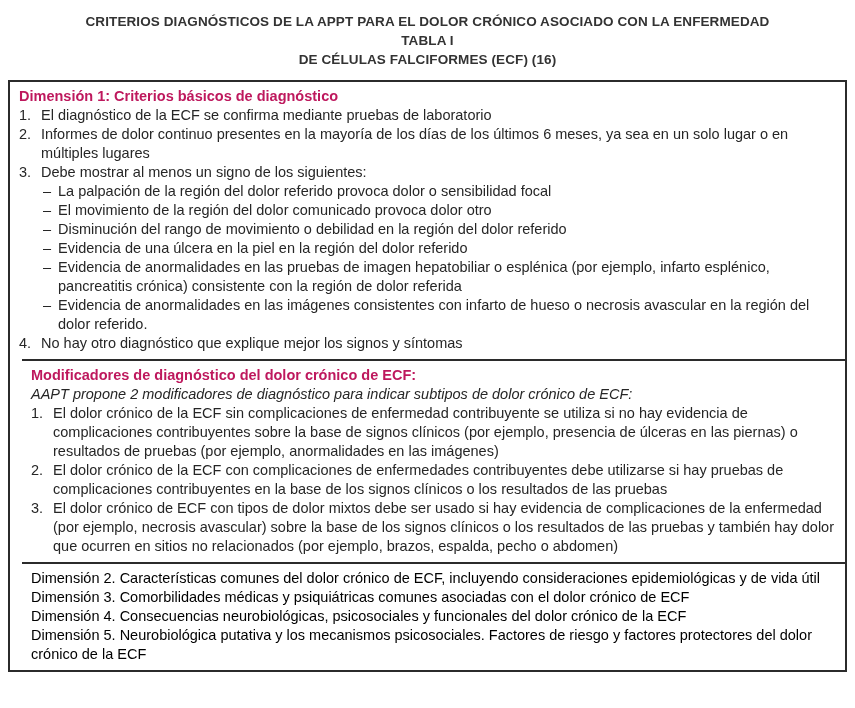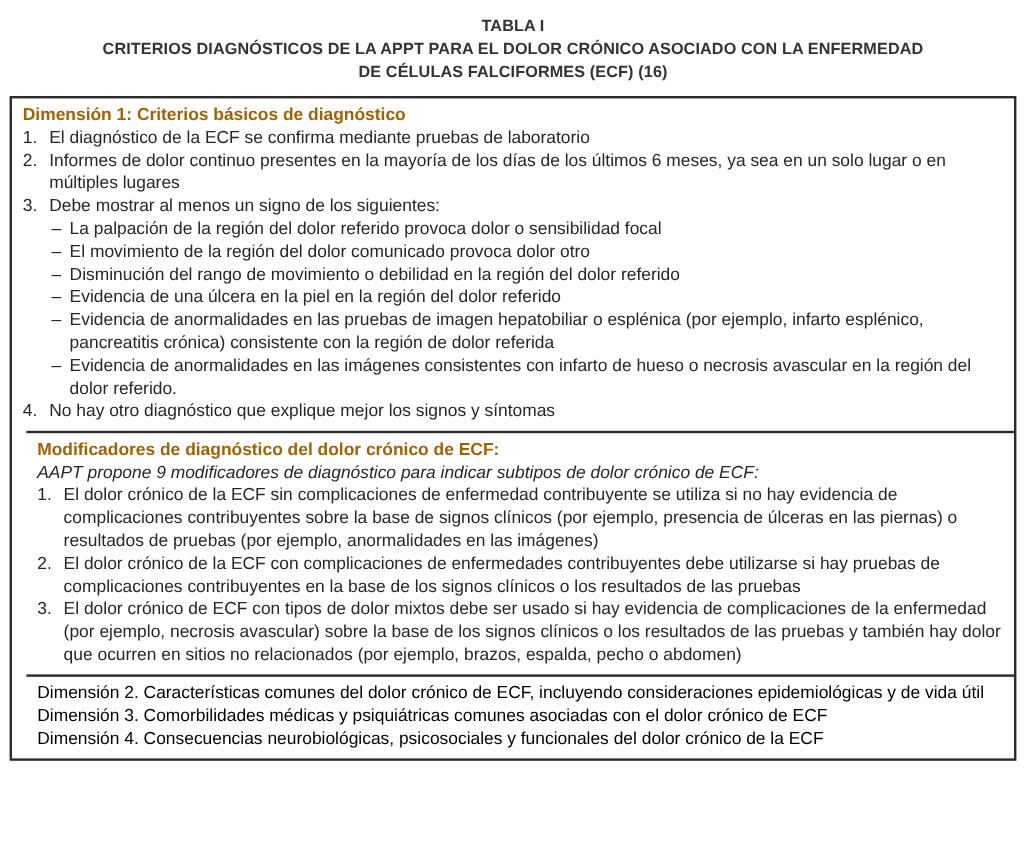--- a/index.html
+++ b/index.html
@@ -32,21 +32,21 @@
     padding: 5px 9px 6px 9px;
     font-size: 14.5px;
     line-height: 19px;
   }
   .sec + .sec {
     border-top: 2px solid #2b2b2b;
     margin-left: 12px;
   }
   .sec-heading {
     font-weight: bold;
-    color: #a16207;
+    color: #be185d;
   }
   .intro-italic {
     font-style: italic;
   }
   .li {
     display: flex;
     align-items: flex-start;
   }
   .li .mk {
     flex: 0 0 22px;
@@ -71,22 +71,22 @@
     font-weight: normal;
     color: #000000;
   }
 </style>
 </head>
 <body>
 
 <div class="page">
 
   <div class="title-block">
+    <div>CRITERIOS DIAGNÓSTICOS DE LA APPT PARA EL DOLOR CRÓNICO ASOCIADO CON LA ENFERMEDAD</div>
     <div>TABLA I</div>
-    <div>CRITERIOS DIAGNÓSTICOS DE LA APPT PARA EL DOLOR CRÓNICO ASOCIADO CON LA ENFERMEDAD</div>
     <div>DE CÉLULAS FALCIFORMES (ECF) (16)</div>
   </div>
 
   <div class="criteria-box">
 
     <div class="sec">
       <div class="sec-heading">Dimensión 1: Criterios básicos de diagnóstico</div>
 
       <div class="li">
         <span class="mk">1.</span>
@@ -129,36 +129,37 @@
       </div>
 
       <div class="li">
         <span class="mk">4.</span>
         <span class="tx">No hay otro diagnóstico que explique mejor los signos y síntomas</span>
       </div>
     </div>
 
     <div class="sec">
       <div class="sec-heading">Modificadores de diagnóstico del dolor crónico de ECF:</div>
-      <div class="intro-italic">AAPT propone 9 modificadores de diagnóstico para indicar subtipos de dolor crónico de ECF:</div>
+      <div class="intro-italic">AAPT propone 2 modificadores de diagnóstico para indicar subtipos de dolor crónico de ECF:</div>
 
       <div class="li">
         <span class="mk">1.</span>
         <span class="tx">El dolor crónico de la ECF sin complicaciones de enfermedad contribuyente se utiliza si no hay evidencia de complicaciones contribuyentes sobre la base de signos clínicos (por ejemplo, presencia de úlceras en las piernas) o resultados de pruebas (por ejemplo, anormalidades en las imágenes)</span>
       </div>
       <div class="li">
         <span class="mk">2.</span>
         <span class="tx">El dolor crónico de la ECF con complicaciones de enfermedades contribuyentes debe utilizarse si hay pruebas de complicaciones contribuyentes en la base de los signos clínicos o los resultados de las pruebas</span>
       </div>
       <div class="li">
         <span class="mk">3.</span>
         <span class="tx">El dolor crónico de ECF con tipos de dolor mixtos debe ser usado si hay evidencia de complicaciones de la enfermedad (por ejemplo, necrosis avascular) sobre la base de los signos clínicos o los resultados de las pruebas y también hay dolor que ocurren en sitios no relacionados (por ejemplo, brazos, espalda, pecho o abdomen)</span>
       </div>
     </div>
 
     <div class="sec">
       <div class="dim-line">Dimensión 2. Características comunes del dolor crónico de ECF, incluyendo consideraciones epidemiológicas y de vida útil</div>
       <div class="dim-line">Dimensión 3. Comorbilidades médicas y psiquiátricas comunes asociadas con el dolor crónico de ECF</div>
       <div class="dim-line">Dimensión 4. Consecuencias neurobiológicas, psicosociales y funcionales del dolor crónico de la ECF</div>
+      <div class="dim-line">Dimensión 5. Neurobiológica putativa y los mecanismos psicosociales. Factores de riesgo y factores protectores del dolor crónico de la ECF</div>
     </div>
 
   </div>
 </div>
 
 </body></html>

